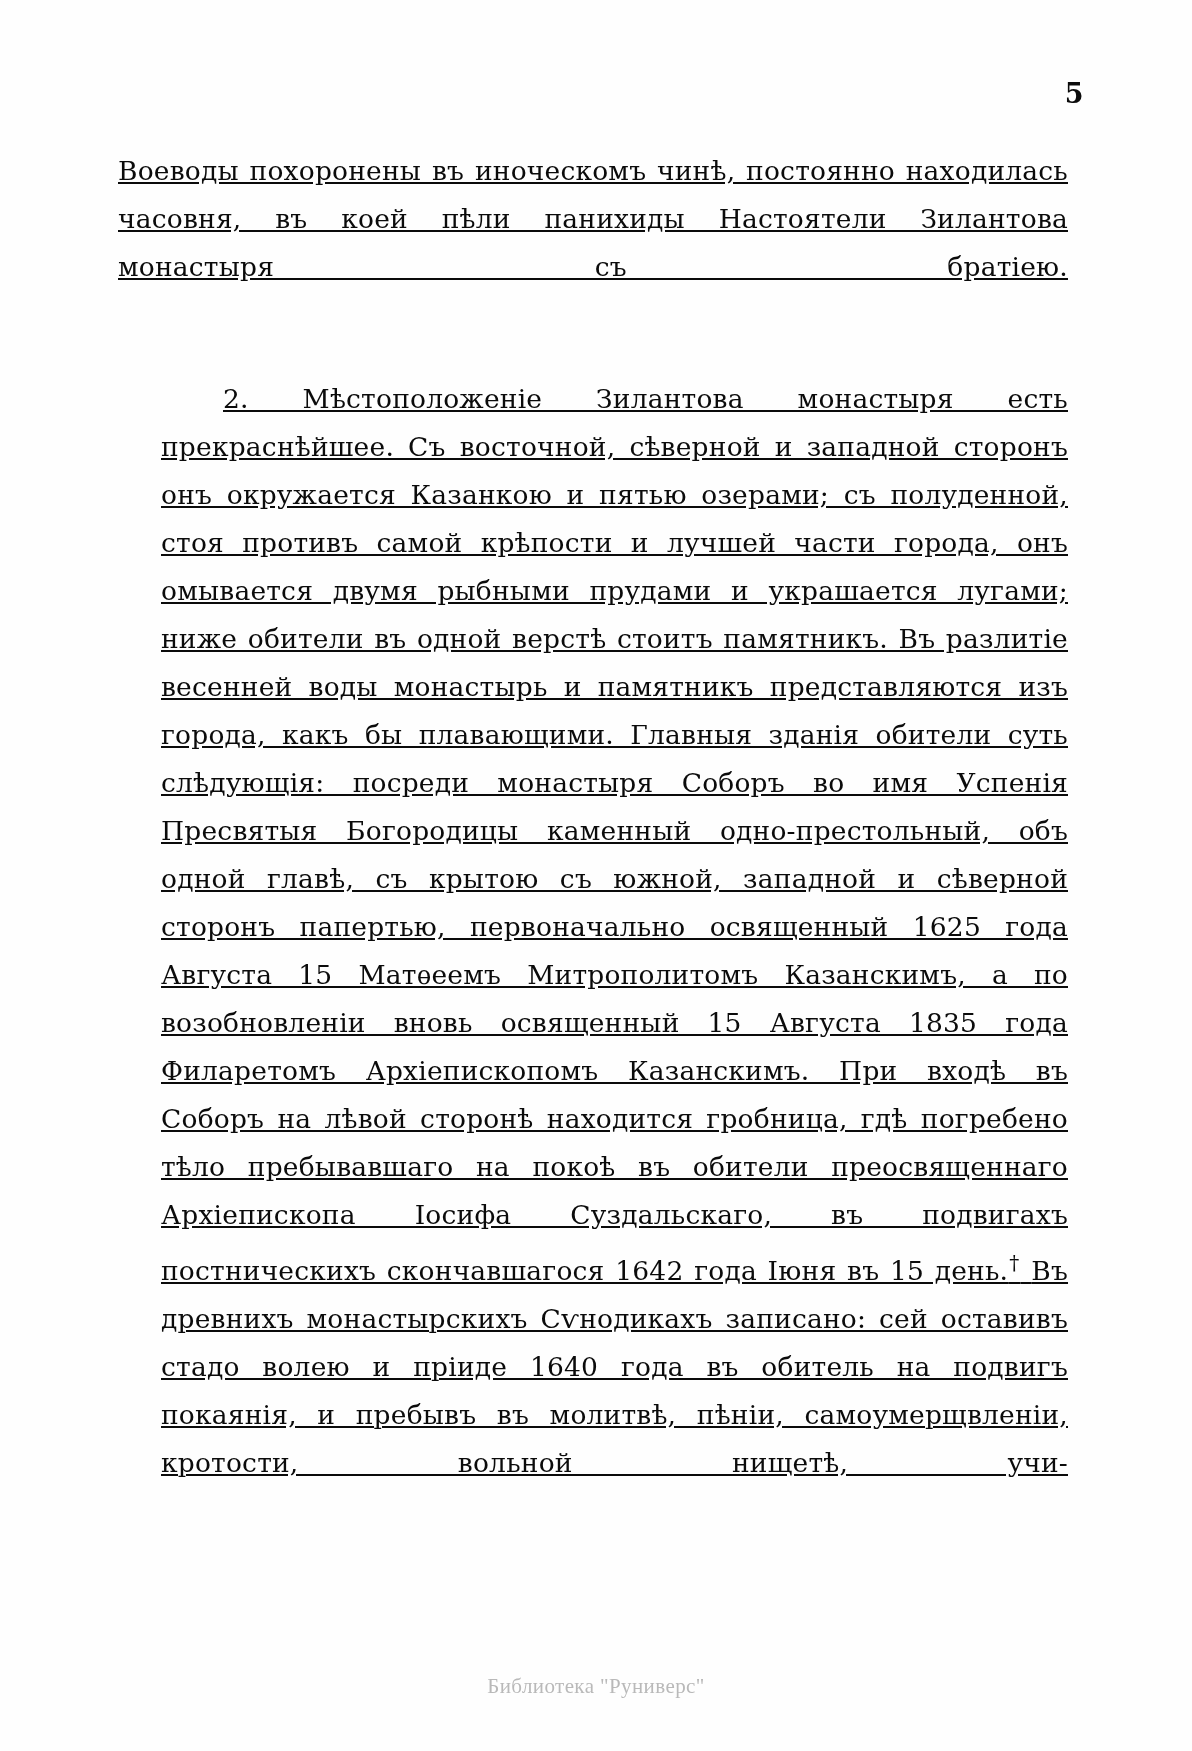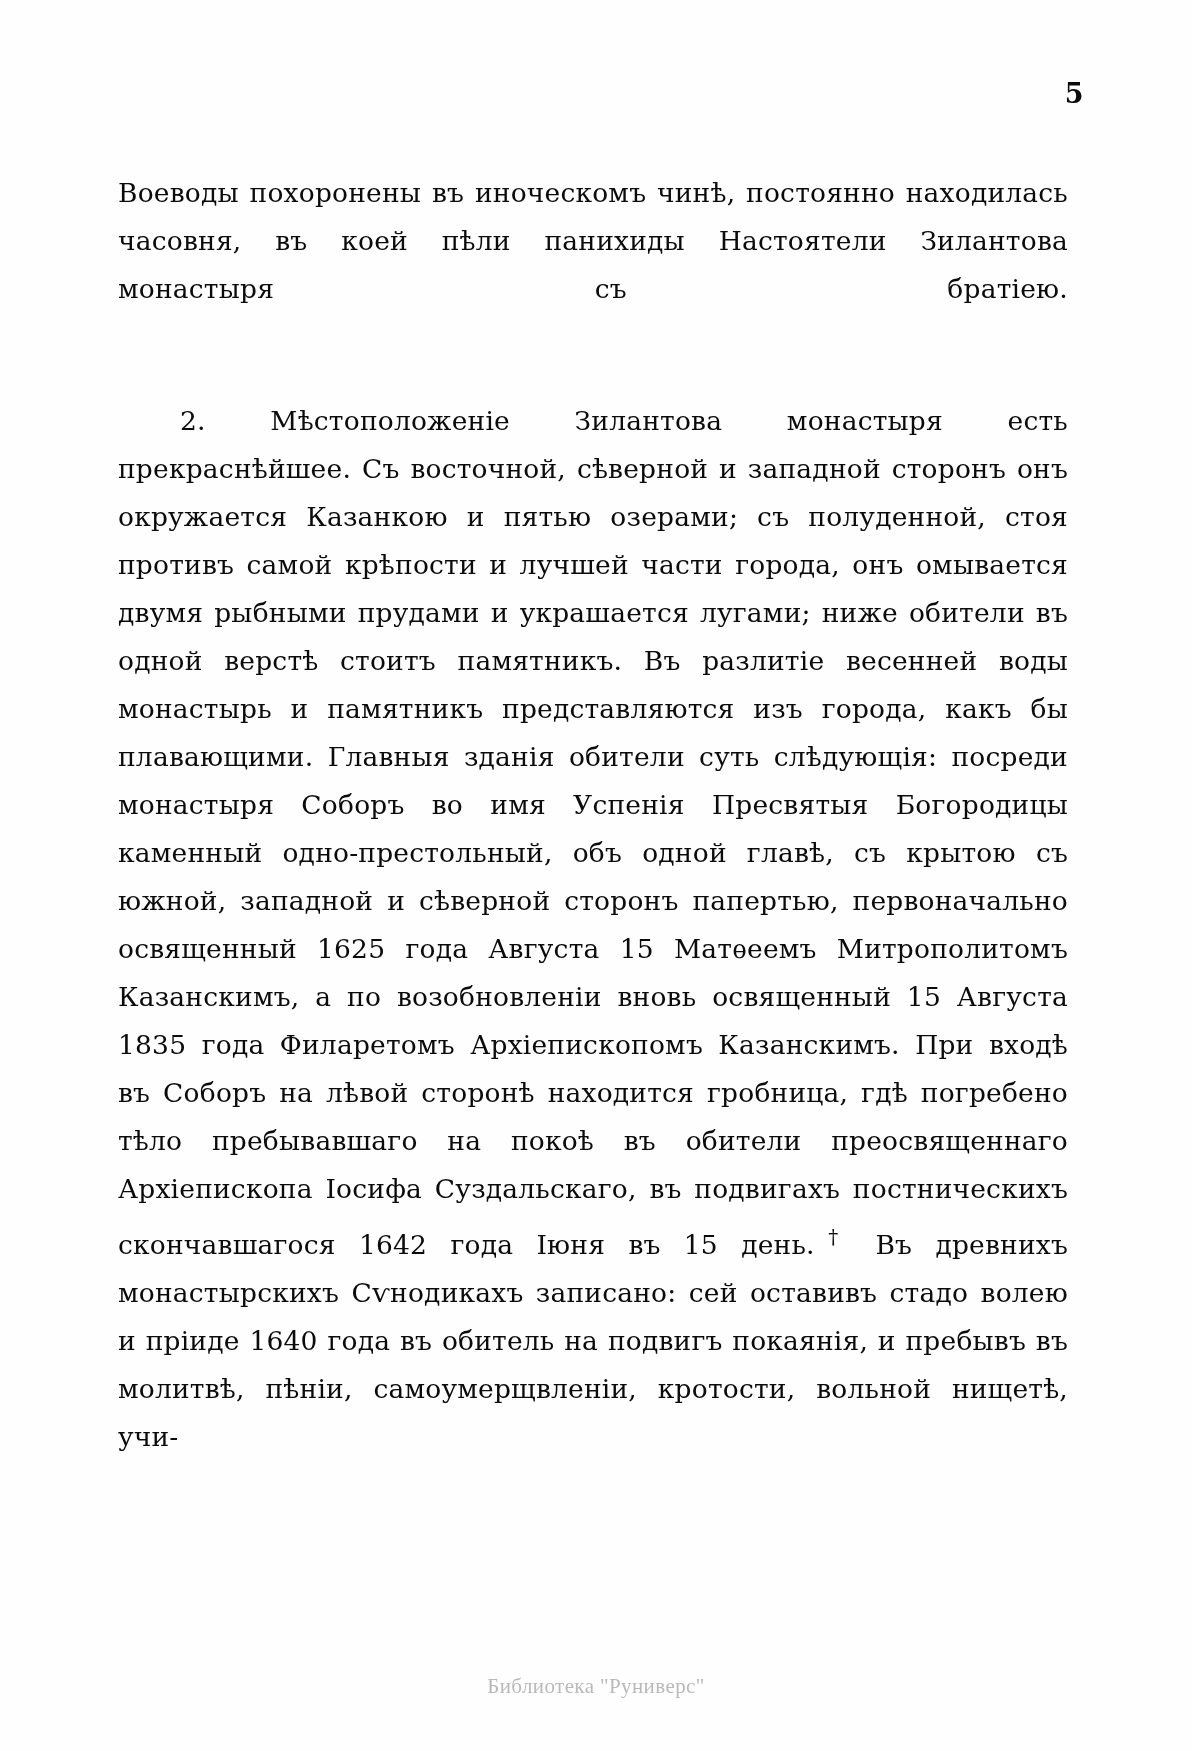--- a/index.html
+++ b/index.html
@@ -26,40 +26,42 @@
     position: absolute;
     top: 78px;
     right: 108px;
     font-family: "DejaVu Serif", serif;
     font-weight: bold;
     font-size: 27px;
     letter-spacing: 0.5px;
   }
   .body-text {
     position: absolute;
-    top: 169px;
+    top: 147px;
     left: 118px;
     width: 950px;
     font-family: "DejaVu Serif", serif;
     font-size: 26.5px;
     line-height: 48px;
     text-align: justify;
     text-justify: inter-word;
     letter-spacing: 0.2px;
     word-spacing: 1px;
+    text-decoration: underline;
   }
   .para {
     margin: 0;
     text-align: justify;
   }
   .para + .para {
     margin-top: 36px;
   }
   .para.indent {
     text-indent: 62px;
+    margin-left: 43px;
   }
   .para:last-child::after {
     content: "";
     display: inline-block;
     width: 100%;
   }
   .para::after {
     content: "";
     display: inline-block;
     width: 100%;

